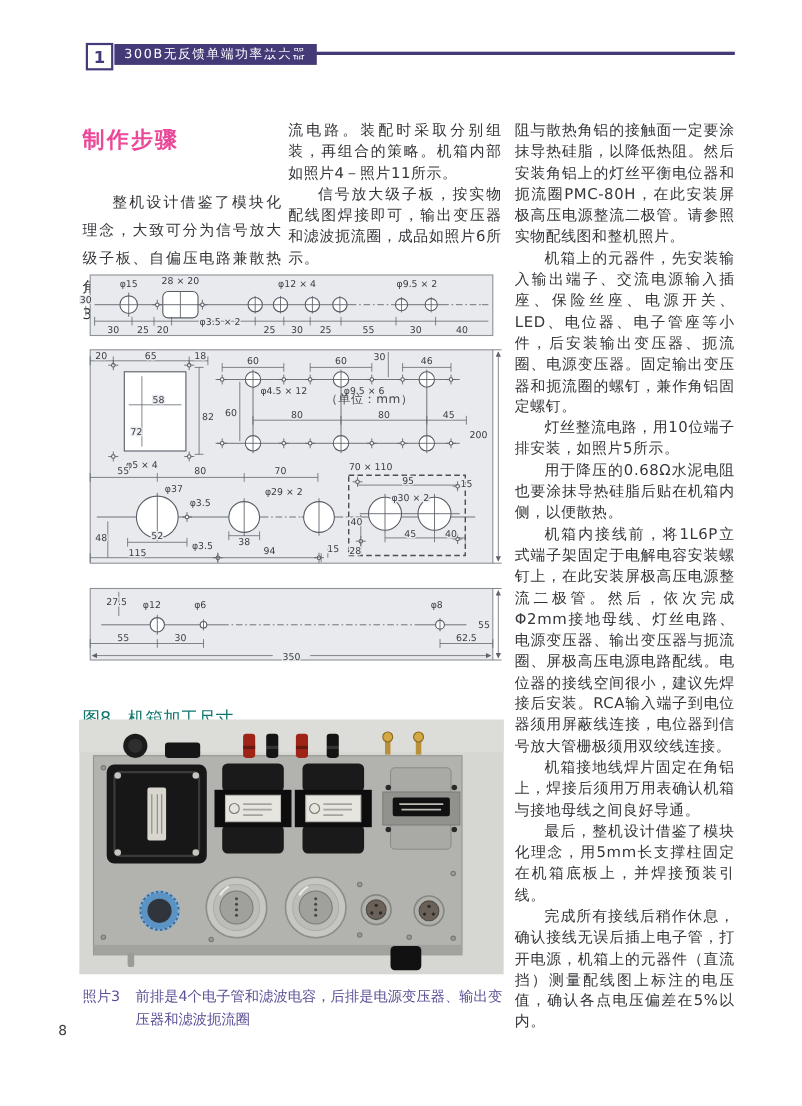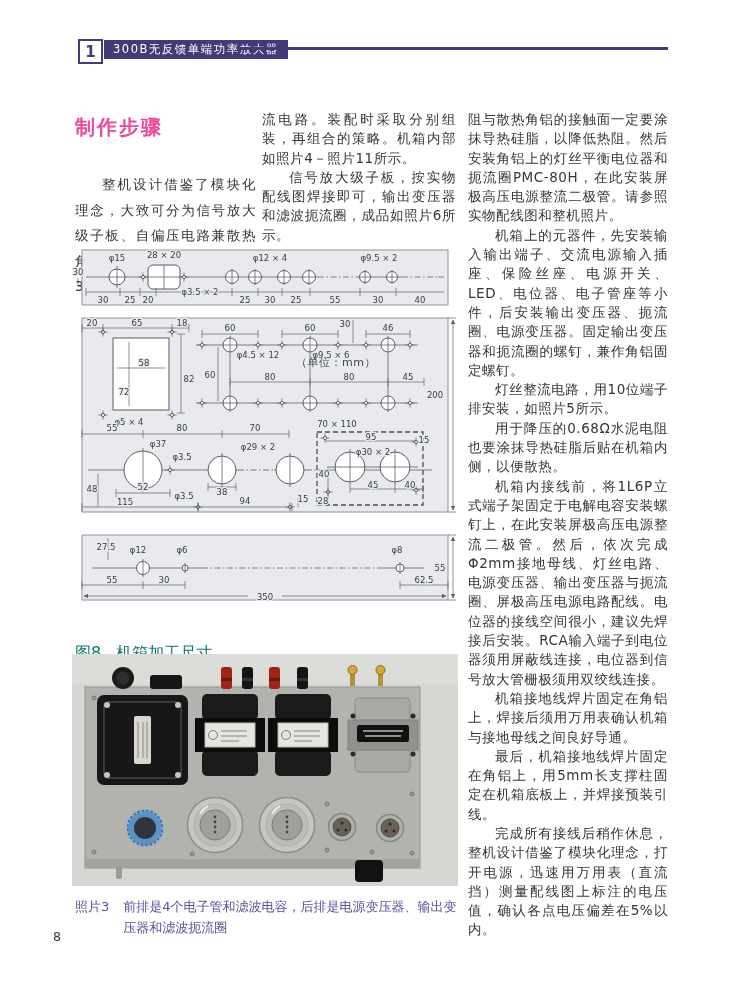--- a/index.html
+++ b/index.html
@@ -60,22 +60,22 @@
     <p>信号放大级子板，按实物配线图焊接即可，输出变压器和滤波扼流圈，成品如照片6所示。</p>
   </section>
 
   <section class="col col-right">
     <p class="noind">阻与散热角铝的接触面一定要涂抹导热硅脂，以降低热阻。然后安装角铝上的灯丝平衡电位器和扼流圈PMC-80H，在此安装屏极高压电源整流二极管。请参照实物配线图和整机照片。</p>
     <p>机箱上的元器件，先安装输入输出端子、交流电源输入插座、保险丝座、电源开关、LED、电位器、电子管座等小件，后安装输出变压器、扼流圈、电源变压器。固定输出变压器和扼流圈的螺钉，兼作角铝固定螺钉。</p>
     <p>灯丝整流电路，用10位端子排安装，如照片5所示。</p>
     <p>用于降压的0.68Ω水泥电阻也要涂抹导热硅脂后贴在机箱内侧，以便散热。</p>
     <p>机箱内接线前，将1L6P立式端子架固定于电解电容安装螺钉上，在此安装屏极高压电源整流二极管。然后，依次完成Φ2mm接地母线、灯丝电路、电源变压器、输出变压器与扼流圈、屏极高压电源电路配线。电位器的接线空间很小，建议先焊接后安装。RCA输入端子到电位器须用屏蔽线连接，电位器到信号放大管栅极须用双绞线连接。</p>
     <p>机箱接地线焊片固定在角铝上，焊接后须用万用表确认机箱与接地母线之间良好导通。</p>
-    <p>最后，机箱接地线焊片固定在角铝上，用5mm长支撑柱固定在机箱底板上，并焊接预装引线。</p>
-    <p>完成所有接线后稍作休息，整机设计借鉴了模块化理念，打开电源，迅速用万用表（直流挡）测量配线图上标注的电压值，确认各点电压偏差在5%以内。</p>
+    <p>最后，整机设计借鉴了模块化理念，用5mm长支撑柱固定在机箱底板上，并焊接预装引线。</p>
+    <p>完成所有接线后稍作休息，确认接线无误后插上电子管，打开电源，机箱上的元器件（直流挡）测量配线图上标注的电压值，确认各点电压偏差在5%以内。</p>
   </section>
 
   <div class="fig8">
     <svg class="fig-svg" width="386" height="368" viewBox="0 0 386 368">
       <defs>
         <marker id="ar" viewBox="0 0 10 10" refX="9" refY="5" markerWidth="7" markerHeight="7" orient="auto-start-reverse">
           <path d="M0 0L10 5L0 10z" fill="#5f636b"></path>
         </marker>
         <g id="crs">
           <line x1="-4.5" y1="0" x2="4.5" y2="0" class="ln"></line>

